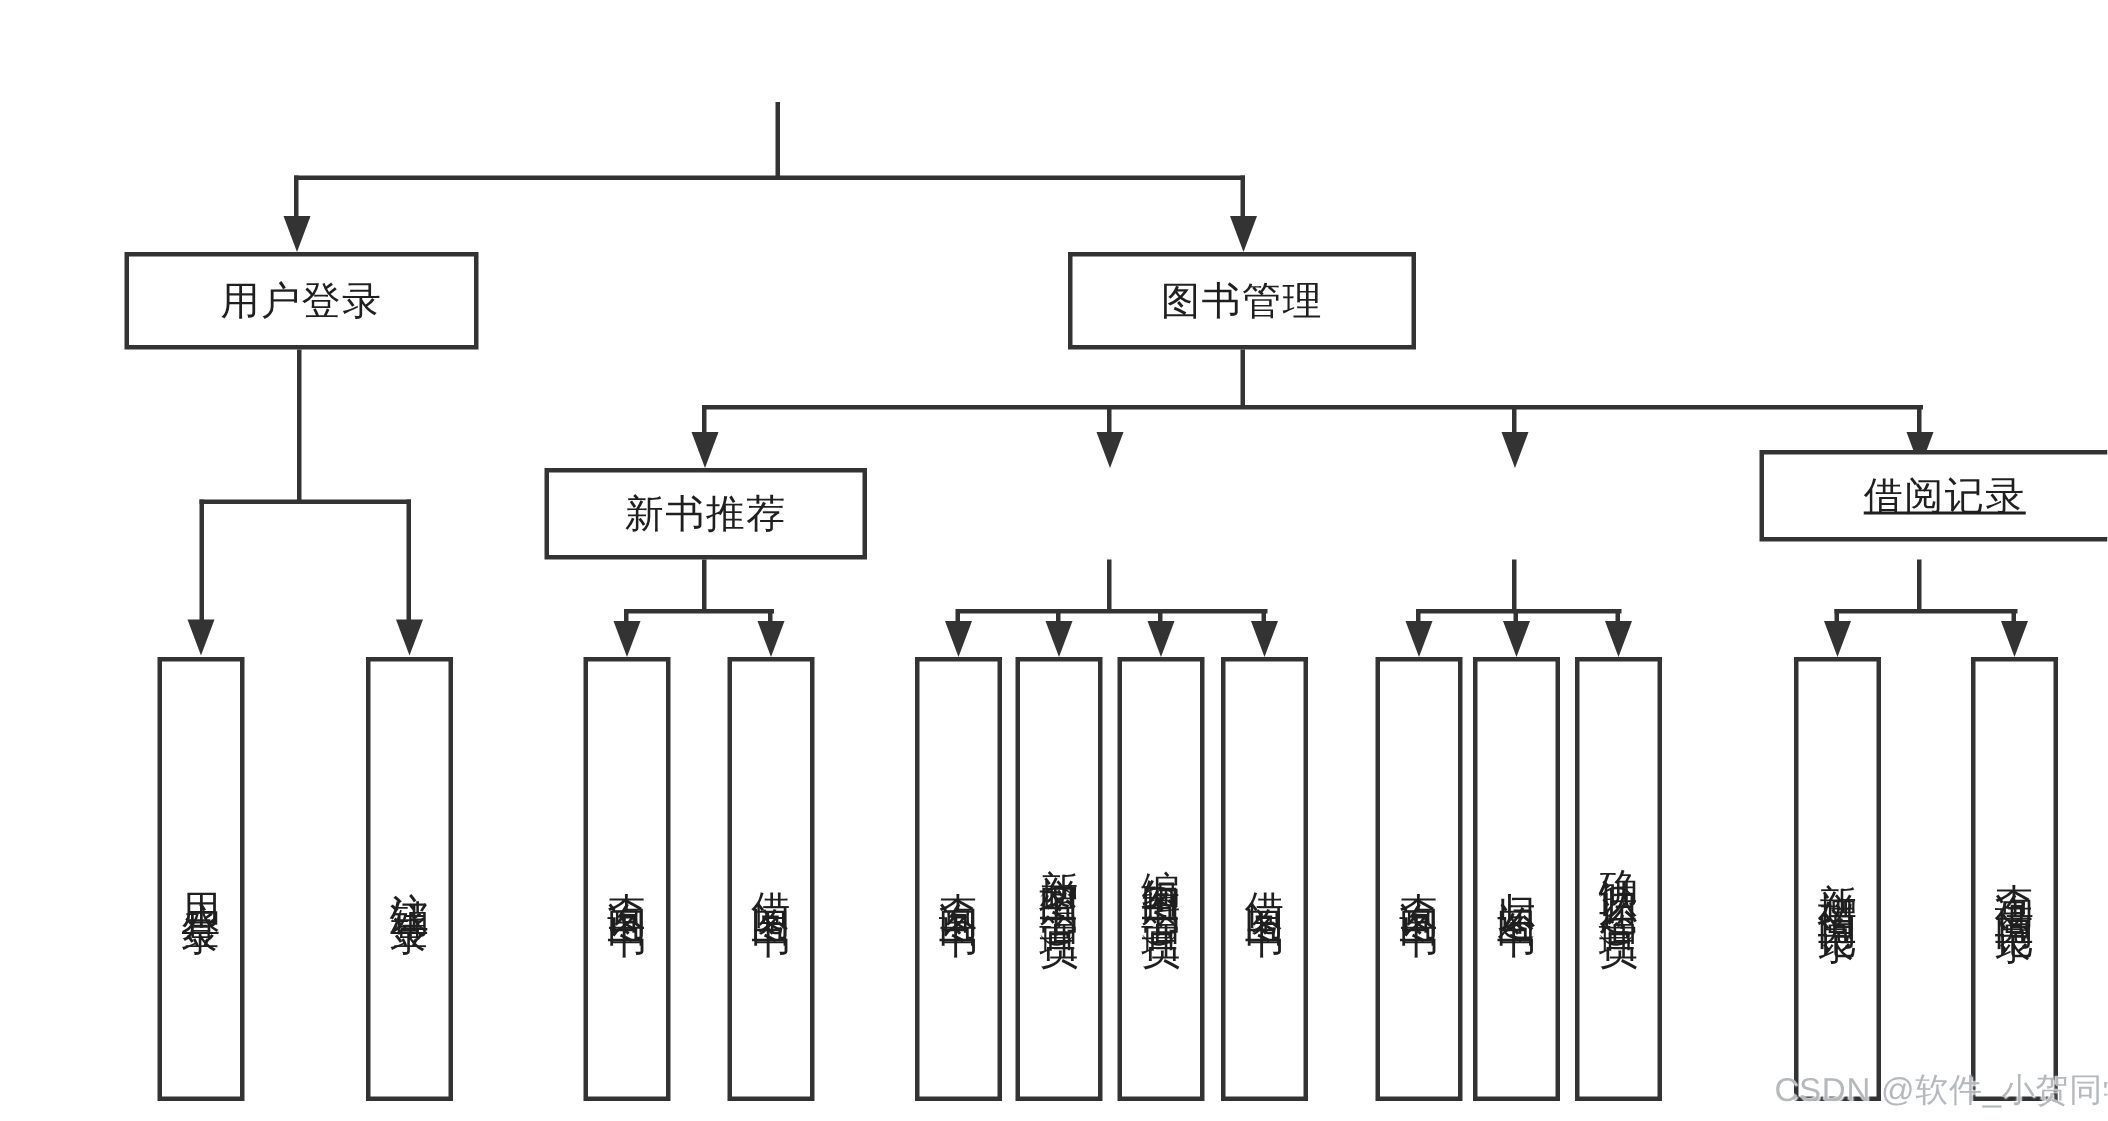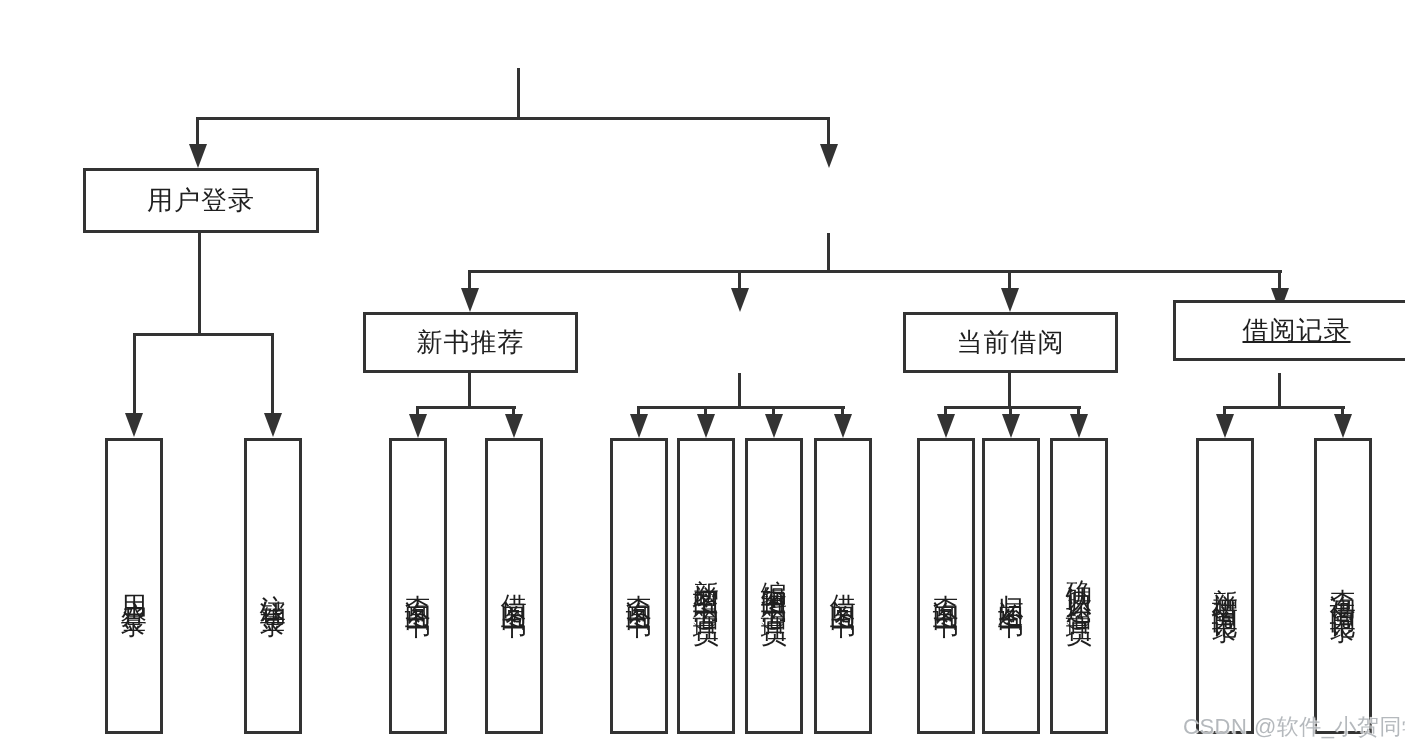--- a/index.html
+++ b/index.html
@@ -72,20 +72,23 @@
   <div class="vline" style="left:517px; top:68px;  height:51px;"></div>
   <div class="hline" style="left:196px; top:117px; width:634px;"></div>
   <div class="vline" style="left:196px; top:117px; height:30px;"></div>
   <div class="ahead" style="left:189px; top:144px;"></div>
   <div class="vline" style="left:827px; top:117px; height:30px;"></div>
   <div class="ahead" style="left:820px; top:144px;"></div>
 
   <div class="box" style="left:83px; top:168px; width:236px; height:65px;">
     <span>用户登录</span>
   </div>
+  <div class="box" style="left:712px; top:168px; width:232px; height:65px;">
+    <span>图书管理</span>
+  </div>
 
   <div class="vline" style="left:198px; top:233px; height:102px;"></div>
   <div class="hline" style="left:133px; top:333px; width:141px;"></div>
   <div class="vline" style="left:133px; top:333px; height:82px;"></div>
   <div class="ahead" style="left:125px; top:413px;"></div>
   <div class="vline" style="left:271px; top:333px; height:82px;"></div>
   <div class="ahead" style="left:264px; top:413px;"></div>
 
   <div class="vline" style="left:827px; top:233px; height:39px;"></div>
   <div class="hline" style="left:469px; top:270px; width:813px;"></div>
@@ -93,23 +96,20 @@
   <div class="ahead" style="left:461px;  top:288px;"></div>
   <div class="vline" style="left:738px;  top:270px; height:20px;"></div>
   <div class="ahead" style="left:731px;  top:288px;"></div>
   <div class="vline" style="left:1008px; top:270px; height:20px;"></div>
   <div class="ahead" style="left:1001px; top:288px;"></div>
   <div class="vline" style="left:1278px; top:270px; height:20px;"></div>
   <div class="ahead" style="left:1271px; top:288px;"></div>
 
   <div class="box" style="left:363px; top:312px; width:215px; height:61px;">
     <span>新书推荐</span>
-  </div>
-  <div class="box" style="left:903px; top:312px; width:215px; height:61px;">
-    <span>当前借阅</span>
   </div>
   <div class="box" style="left:1173px; top:300px; width:247px; height:61px;text-decoration:underline;">
     <span>借阅记录</span>
   </div>
 
   <div class="vline" style="left:468px; top:373px; height:35px;"></div>
   <div class="hline" style="left:417px; top:406px; width:99px;"></div>
   <div class="vline" style="left:416px; top:406px; height:10px;"></div>
   <div class="ahead" style="left:409px; top:414px;"></div>
   <div class="vline" style="left:512px; top:406px; height:10px;"></div>

